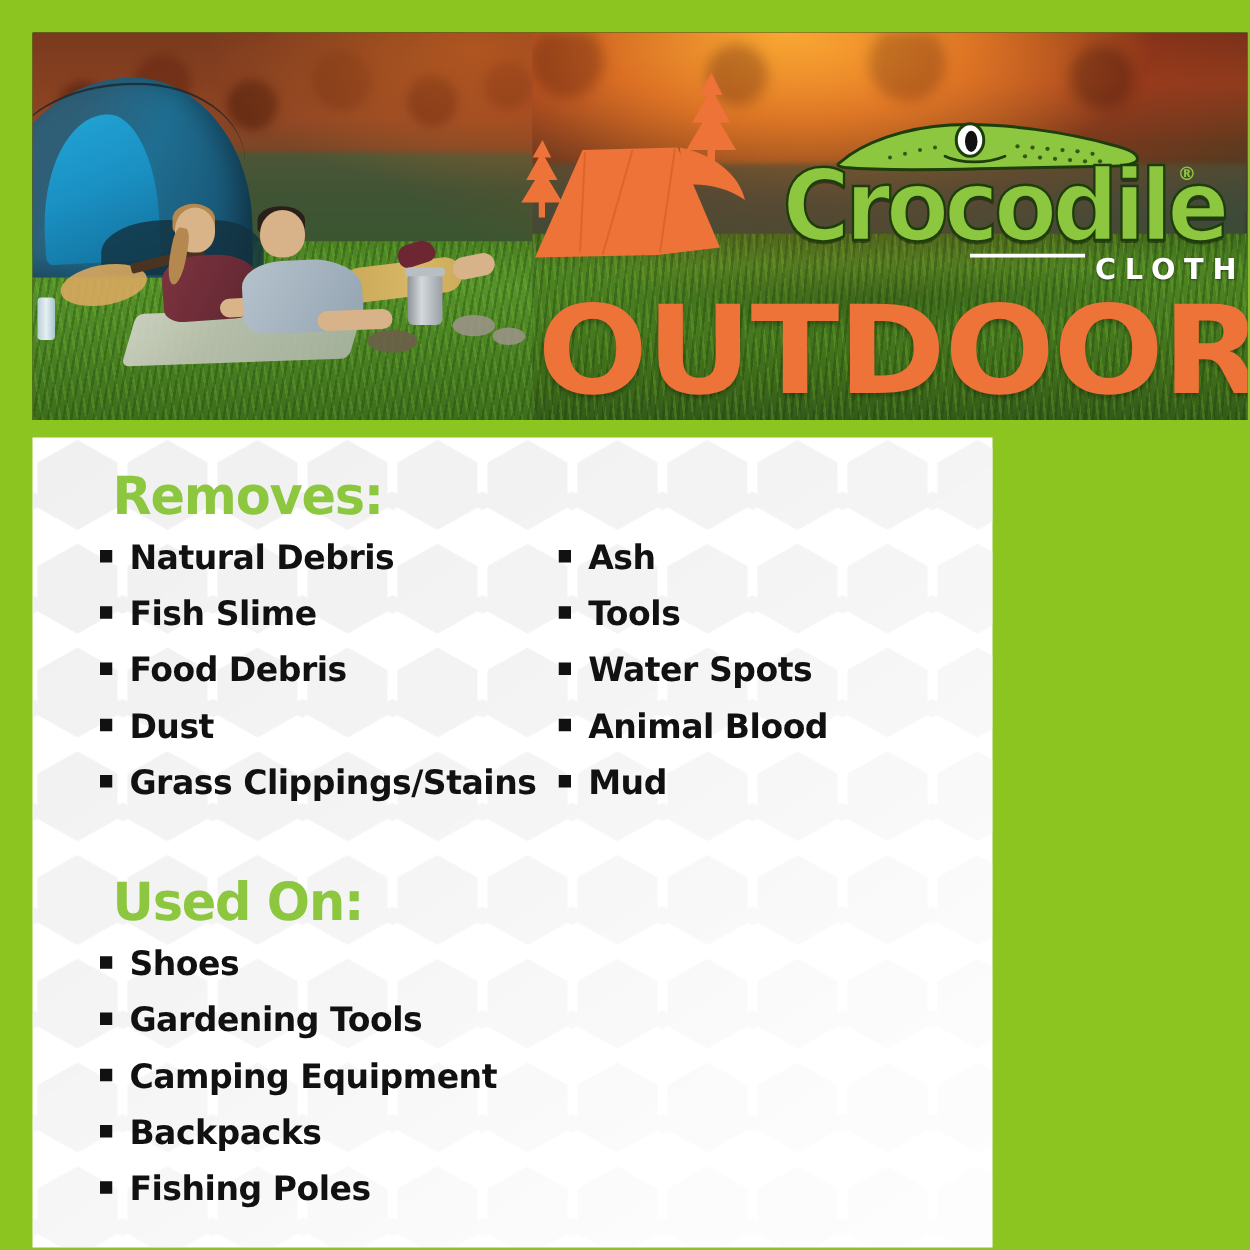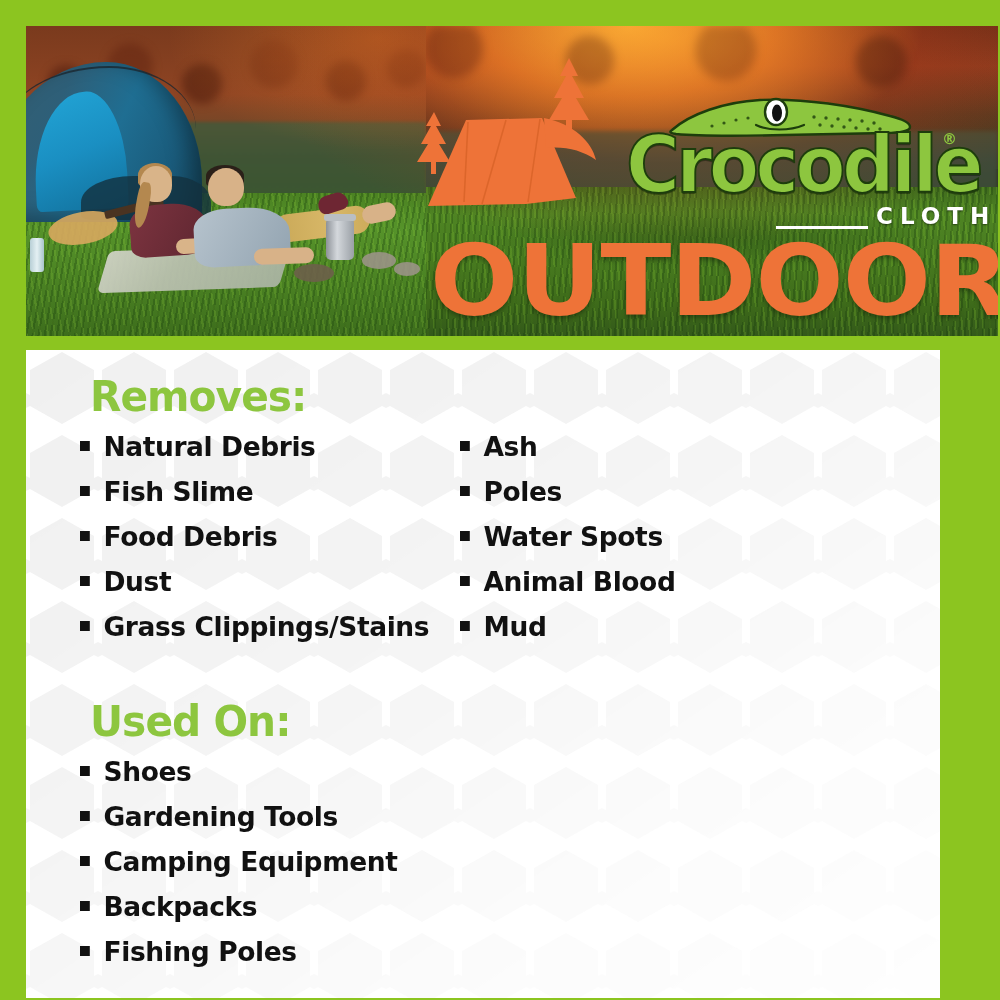--- a/index.html
+++ b/index.html
@@ -231,21 +231,21 @@
     transform-origin:left center;
     white-space:nowrap;
   }
   .logo-reg{
     position:absolute;left:316px;top:28px;
     color:#8DC63F;font-size:15px;font-weight:bold;
     font-family:"DejaVu Sans", sans-serif;
   }
   .logo-sub{
     position:absolute;left:150px;top:101px;
-    display:flex;align-items:flex-end;gap:8px;
+    display:flex;align-items:flex-start;gap:8px;
   }
   .logo-sub .rule{width:92px;height:3px;background:#fff;}
   .logo-sub .cloth{
     color:#fff;font-weight:bold;font-size:23px;letter-spacing:7px;
     font-family:"DejaVu Sans", sans-serif;
     text-shadow:0 1px 2px rgba(0,0,0,.5);
   }
   .logo-croc{position:absolute;left:38px;top:-10px;width:250px;height:52px;}
 
   
@@ -258,21 +258,21 @@
     color:#EE7338;
     transform:scaleX(1.06);
     transform-origin:left center;
     white-space:nowrap;
     text-shadow:0 3px 4px rgba(0,0,0,.3);
   }
 
   
   .card{
     position:relative;
-    width:914px;height:648px;
+    width:768px;height:648px;
     margin-top:14px;
     background:#ffffff;
     overflow:hidden;
   }
   .hexes{position:absolute;left:0;top:0;width:972px;height:648px;}
 
   .content{position:relative;z-index:2;padding:24px 0 0 54px;}
 
   .heading{
     font-family:"DejaVu Sans", sans-serif;
@@ -456,21 +456,21 @@
             <span>Grass Clippings/Stains</span>
           </div>
         </div>
         <div class="col right">
           <div class="item">
             <span class="bullet"></span>
             <span>Ash</span>
           </div>
           <div class="item">
             <span class="bullet"></span>
-            <span>Poles</span>
+            <span>Tools</span>
           </div>
           <div class="item">
             <span class="bullet"></span>
             <span>Water Spots</span>
           </div>
           <div class="item">
             <span class="bullet"></span>
             <span>Animal Blood</span>
           </div>
           <div class="item">

